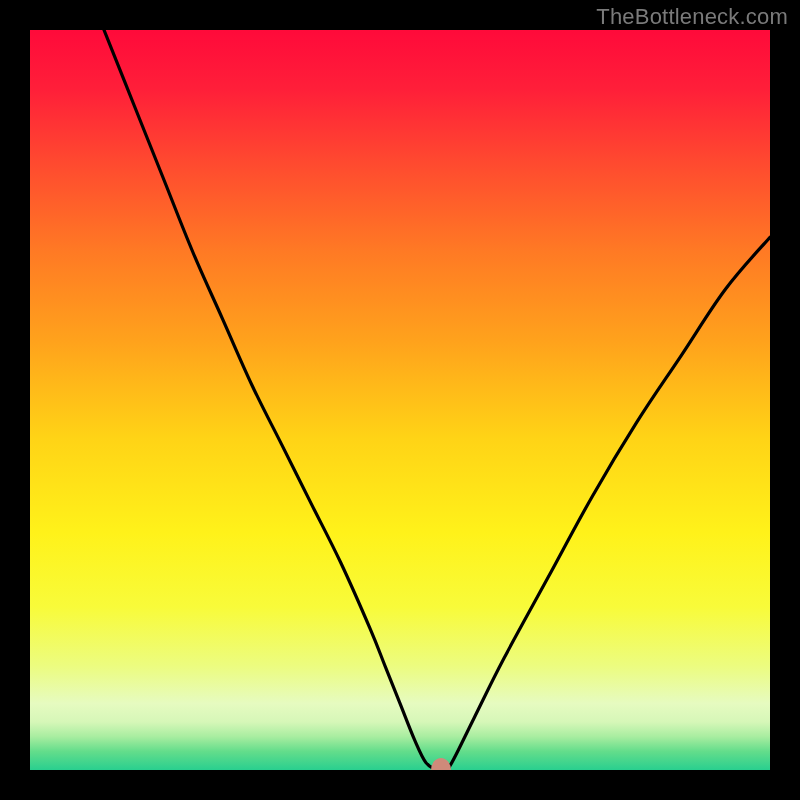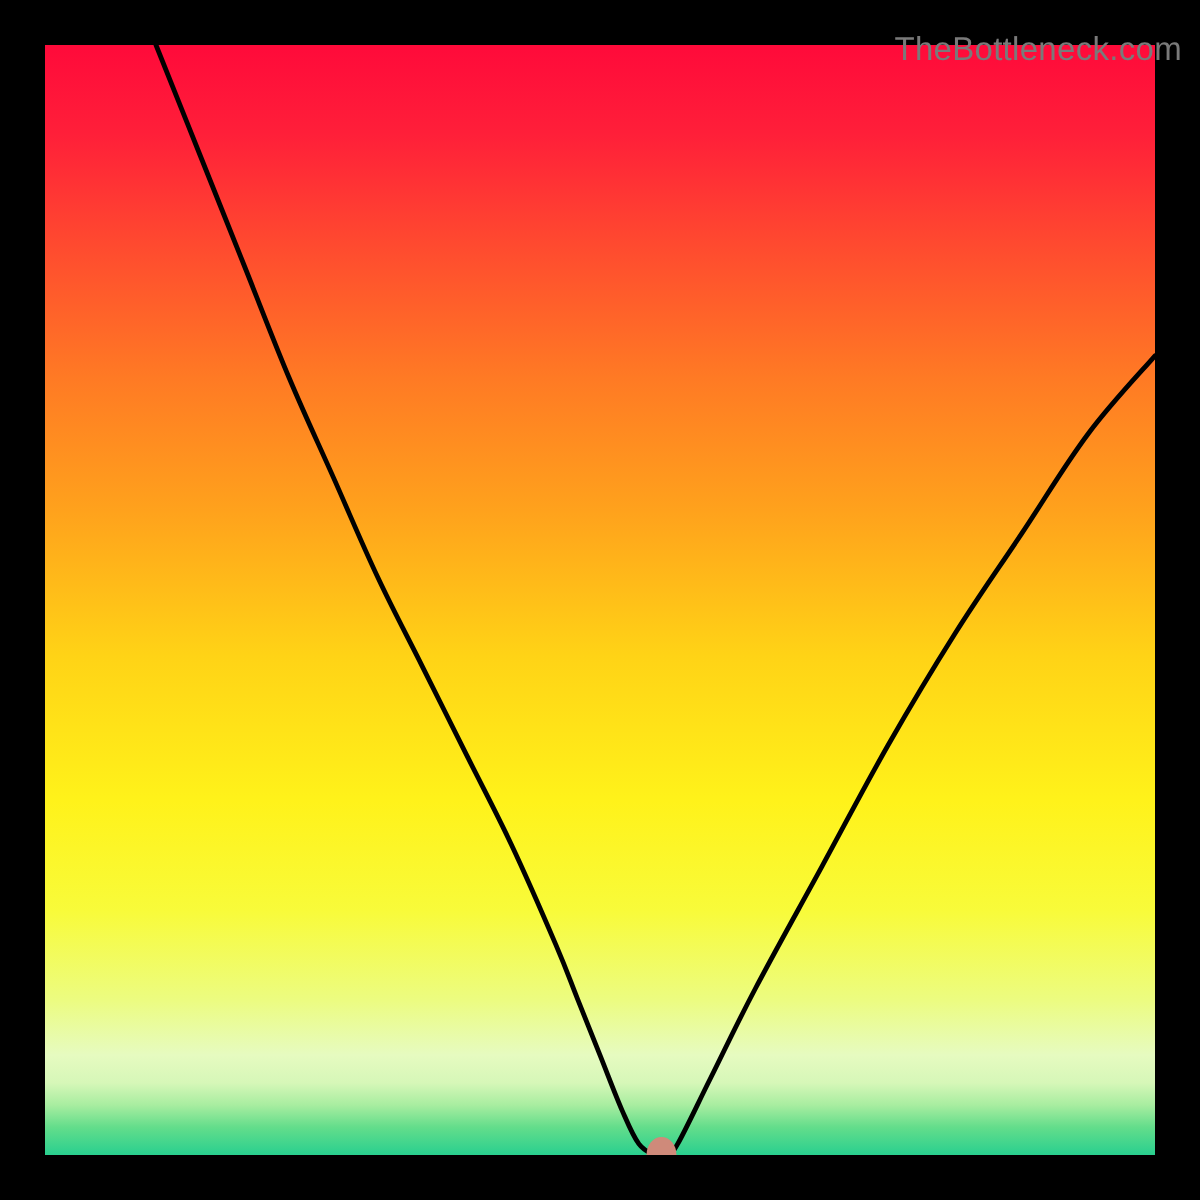--- a/index.html
+++ b/index.html
@@ -12,21 +12,21 @@
     font-family: Arial, Helvetica, sans-serif;
   }
   .frame {
     position: relative;
     width: 800px;
     height: 800px;
     background: #000;
   }
   .watermark {
     position: absolute;
-    top: 20px;
+    top: 4px;
     right: 12px;
     color: #7a7a7a;
     font-size: 22px;
     font-weight: 400;
     letter-spacing: 0.2px;
     z-index: 10;
   }
   .plot-area {
     position: absolute;
     left: 30px;

